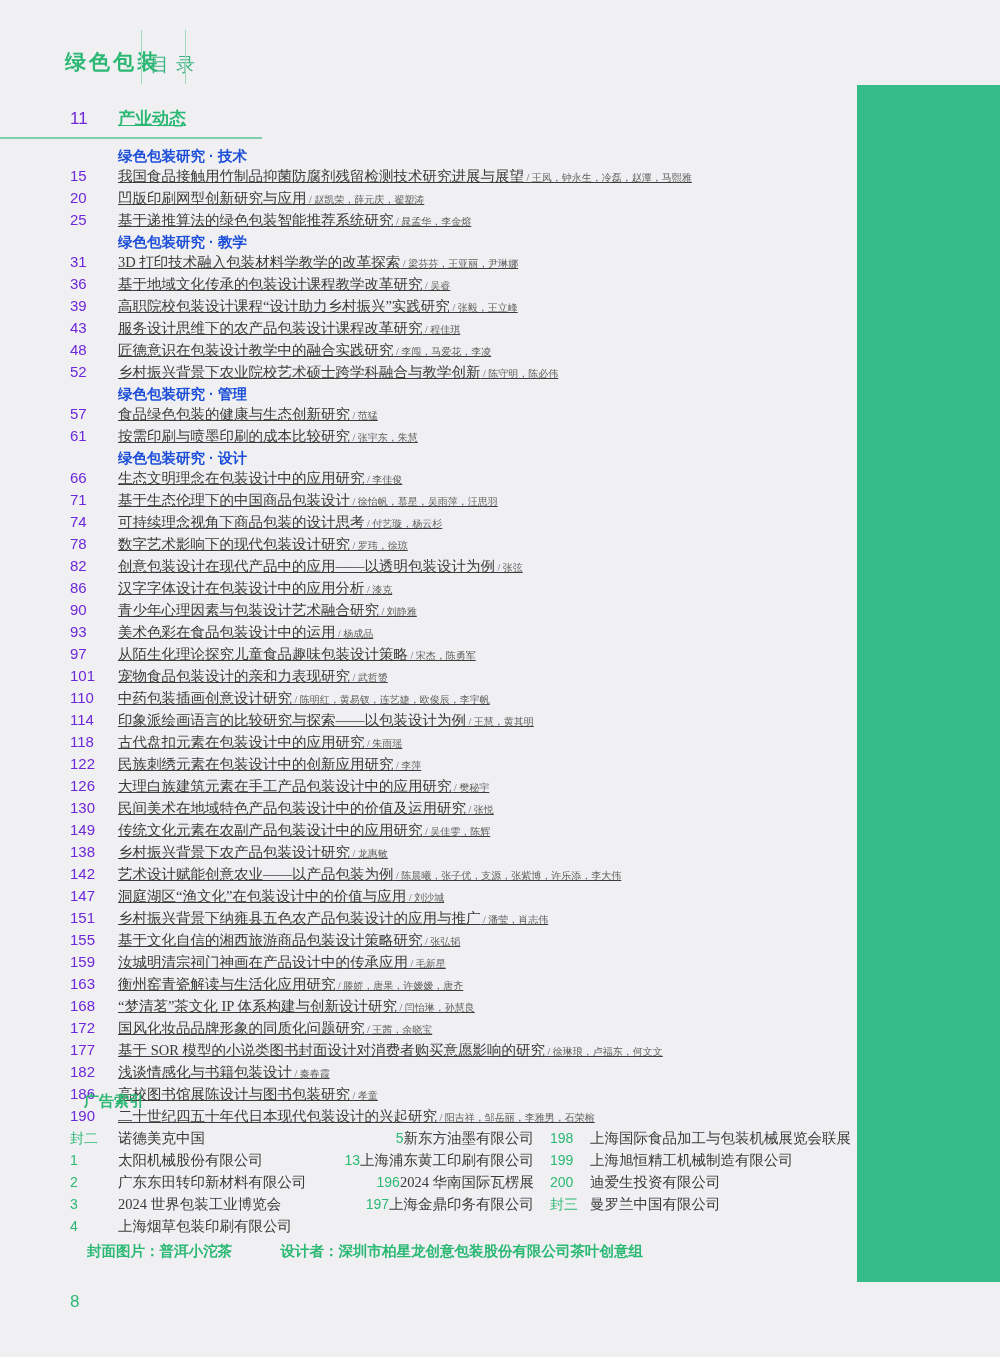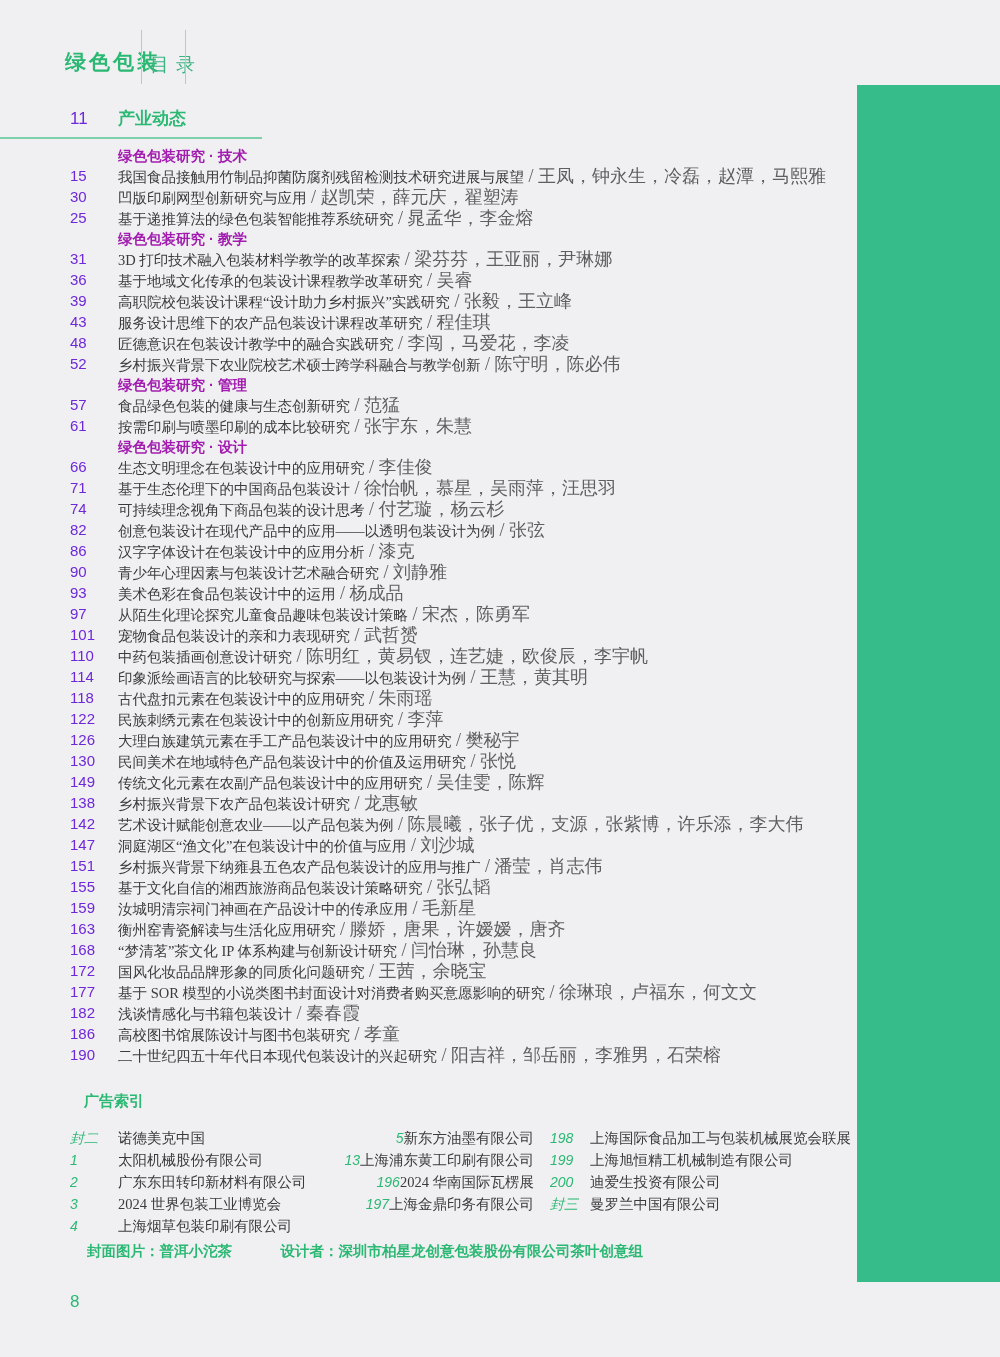--- a/index.html
+++ b/index.html
@@ -21,36 +21,36 @@
 
   
   .rule{position:absolute;left:0;top:137px;width:262px;height:2px;background:#7ecfae;}
 
   
   .toc{position:absolute;left:70px;top:106px;width:790px;}
   .row{white-space:nowrap;line-height:20px;}
   .row.section{font-size:17px;line-height:26px;color:#2bb873;font-weight:bold;}
   .row.section:first-child{margin-bottom:14px;}
   .row.section .num{font-size:17px;font-weight:normal;}
-  .row.subsection{padding-left:48px;color:#a21caf;font-size:14.5px;font-weight:bold;}
+  .row.subsection{padding-left:48px;color:#1d4ed8;font-size:14.5px;font-weight:bold;}
   .num{display:inline-block;width:48px;font-size:15px;color:#6d28d9;vertical-align:top;}
-  .title{font-family:"Liberation Serif","DejaVu Serif",serif;font-size:14.5px;color:#3b3b3b;}
+  .title{font-family:"Liberation Serif","DejaVu Serif",serif;font-size:14.5px;color:#3b3b3b;text-decoration:underline;}
   .row.section .title{font-family:"Liberation Sans",sans-serif;font-size:17px;color:#2bb873;}
-  .authors{font-size:18px;color:#5f5f5f;}
+  .authors{font-size:10px;color:#5f5f5f;}
 
   
   .ads{position:absolute;left:70px;top:1092px;width:790px;}
   .ads-title{font-size:15px;font-weight:bold;color:#2bb873;margin-left:14px;}
   .ads-cols{position:relative;margin-top:16px;height:120px;}
   .ads-col{position:absolute;top:0;}
   .ads-col.c1{left:0;}
   .ads-col.c2{left:250px;text-align:right;}
   .ads-col.c3{left:480px;}
   .ad-row{white-space:nowrap;line-height:22px;}
-  .ad-num{display:inline-block;width:48px;font-size:14px;color:#2bb873;vertical-align:top;font-style:italic;}
+  .ad-num{display:inline-block;width:48px;font-size:14px;color:#2bb873;vertical-align:top;}
   .ads-col.c2 .ad-num,.ads-col.c3 .ad-num{width:40px;}
   .ad-name{font-family:"Liberation Serif","DejaVu Serif",serif;font-size:14.5px;color:#3b3b3b;}
 
   
   .footer{position:absolute;left:87px;top:1242px;white-space:nowrap;}
   .footer span{font-size:14.5px;font-weight:bold;color:#2bb873;}
   .footer .gap{margin-left:44px;}
 
   .page-num{position:absolute;left:70px;top:1292px;font-size:17px;color:#2bb873;}
 </style>
@@ -65,36 +65,37 @@
   <div class="subtitle">目录</div>
   <div class="vbar b2"></div>
 </div>
 
 <div class="rule"></div>
 
 <div class="toc">
     <div class="row section"><span class="num">11</span><span class="title">产业动态</span></div>
     <div class="row subsection"><span class="sub-title">绿色包装研究 · 技术</span></div>
     <div class="row entry"><span class="num">15</span><span class="title">我国食品接触用竹制品抑菌防腐剂残留检测技术研究进展与展望<span class="authors"> / 王凤，钟永生，冷磊，赵潭，马熙雅</span></span></div>
-    <div class="row entry"><span class="num">30</span><span class="title">凹版印刷网型创新研究与应用<span class="authors"> / 赵凯荣，薛元庆，翟塑涛</span></span></div>
+    <div class="row entry"><span class="num">20</span><span class="title">凹版印刷网型创新研究与应用<span class="authors"> / 赵凯荣，薛元庆，翟塑涛</span></span></div>
     <div class="row entry"><span class="num">25</span><span class="title">基于递推算法的绿色包装智能推荐系统研究<span class="authors"> / 晁孟华，李金熔</span></span></div>
     <div class="row subsection"><span class="sub-title">绿色包装研究 · 教学</span></div>
     <div class="row entry"><span class="num">31</span><span class="title">3D 打印技术融入包装材料学教学的改革探索<span class="authors"> / 梁芬芬，王亚丽，尹琳娜</span></span></div>
     <div class="row entry"><span class="num">36</span><span class="title">基于地域文化传承的包装设计课程教学改革研究<span class="authors"> / 吴睿</span></span></div>
     <div class="row entry"><span class="num">39</span><span class="title">高职院校包装设计课程“设计助力乡村振兴”实践研究<span class="authors"> / 张毅，王立峰</span></span></div>
     <div class="row entry"><span class="num">43</span><span class="title">服务设计思维下的农产品包装设计课程改革研究<span class="authors"> / 程佳琪</span></span></div>
     <div class="row entry"><span class="num">48</span><span class="title">匠德意识在包装设计教学中的融合实践研究<span class="authors"> / 李闯，马爱花，李凌</span></span></div>
     <div class="row entry"><span class="num">52</span><span class="title">乡村振兴背景下农业院校艺术硕士跨学科融合与教学创新<span class="authors"> / 陈守明，陈必伟</span></span></div>
     <div class="row subsection"><span class="sub-title">绿色包装研究 · 管理</span></div>
     <div class="row entry"><span class="num">57</span><span class="title">食品绿色包装的健康与生态创新研究<span class="authors"> / 范猛</span></span></div>
     <div class="row entry"><span class="num">61</span><span class="title">按需印刷与喷墨印刷的成本比较研究<span class="authors"> / 张宇东，朱慧</span></span></div>
     <div class="row subsection"><span class="sub-title">绿色包装研究 · 设计</span></div>
     <div class="row entry"><span class="num">66</span><span class="title">生态文明理念在包装设计中的应用研究<span class="authors"> / 李佳俊</span></span></div>
     <div class="row entry"><span class="num">71</span><span class="title">基于生态伦理下的中国商品包装设计<span class="authors"> / 徐怡帆，慕星，吴雨萍，汪思羽</span></span></div>
     <div class="row entry"><span class="num">74</span><span class="title">可持续理念视角下商品包装的设计思考<span class="authors"> / 付艺璇，杨云杉</span></span></div>
+    <div class="row entry"><span class="num">78</span><span class="title">数字艺术影响下的现代包装设计研究<span class="authors"> / 罗玮，徐琼</span></span></div>
     <div class="row entry"><span class="num">82</span><span class="title">创意包装设计在现代产品中的应用——以透明包装设计为例<span class="authors"> / 张弦</span></span></div>
     <div class="row entry"><span class="num">86</span><span class="title">汉字字体设计在包装设计中的应用分析<span class="authors"> / 漆克</span></span></div>
     <div class="row entry"><span class="num">90</span><span class="title">青少年心理因素与包装设计艺术融合研究<span class="authors"> / 刘静雅</span></span></div>
     <div class="row entry"><span class="num">93</span><span class="title">美术色彩在食品包装设计中的运用<span class="authors"> / 杨成品</span></span></div>
     <div class="row entry"><span class="num">97</span><span class="title">从陌生化理论探究儿童食品趣味包装设计策略<span class="authors"> / 宋杰，陈勇军</span></span></div>
     <div class="row entry"><span class="num">101</span><span class="title">宠物食品包装设计的亲和力表现研究<span class="authors"> / 武哲赟</span></span></div>
     <div class="row entry"><span class="num">110</span><span class="title">中药包装插画创意设计研究<span class="authors"> / 陈明红，黄易钗，连艺婕，欧俊辰，李宇帆</span></span></div>
     <div class="row entry"><span class="num">114</span><span class="title">印象派绘画语言的比较研究与探索——以包装设计为例<span class="authors"> / 王慧，黄其明</span></span></div>
     <div class="row entry"><span class="num">118</span><span class="title">古代盘扣元素在包装设计中的应用研究<span class="authors"> / 朱雨瑶</span></span></div>
     <div class="row entry"><span class="num">122</span><span class="title">民族刺绣元素在包装设计中的创新应用研究<span class="authors"> / 李萍</span></span></div>

